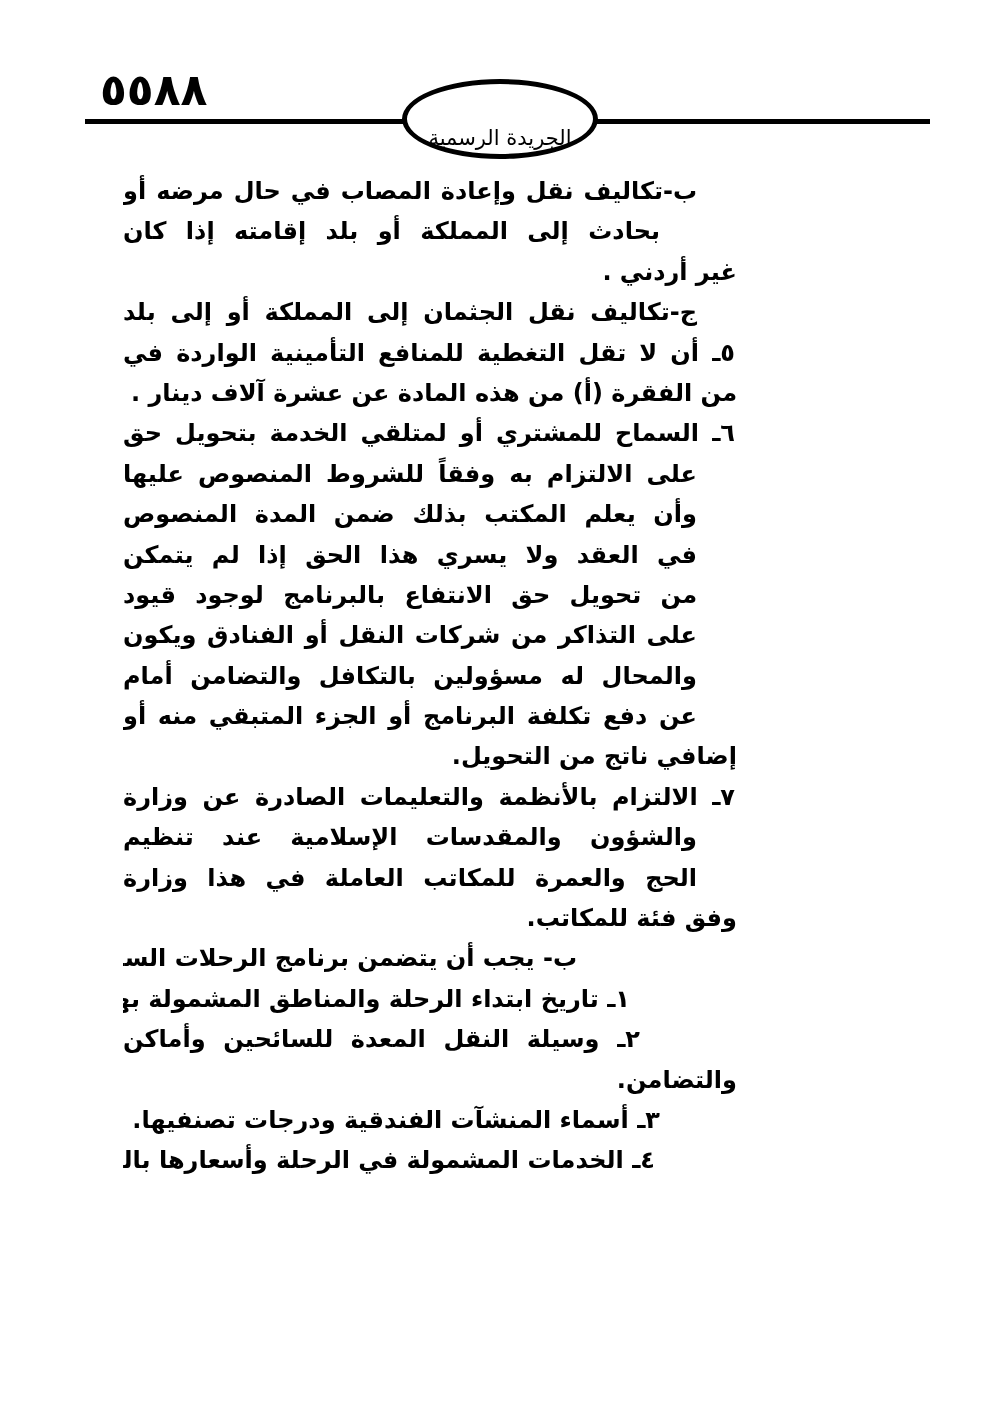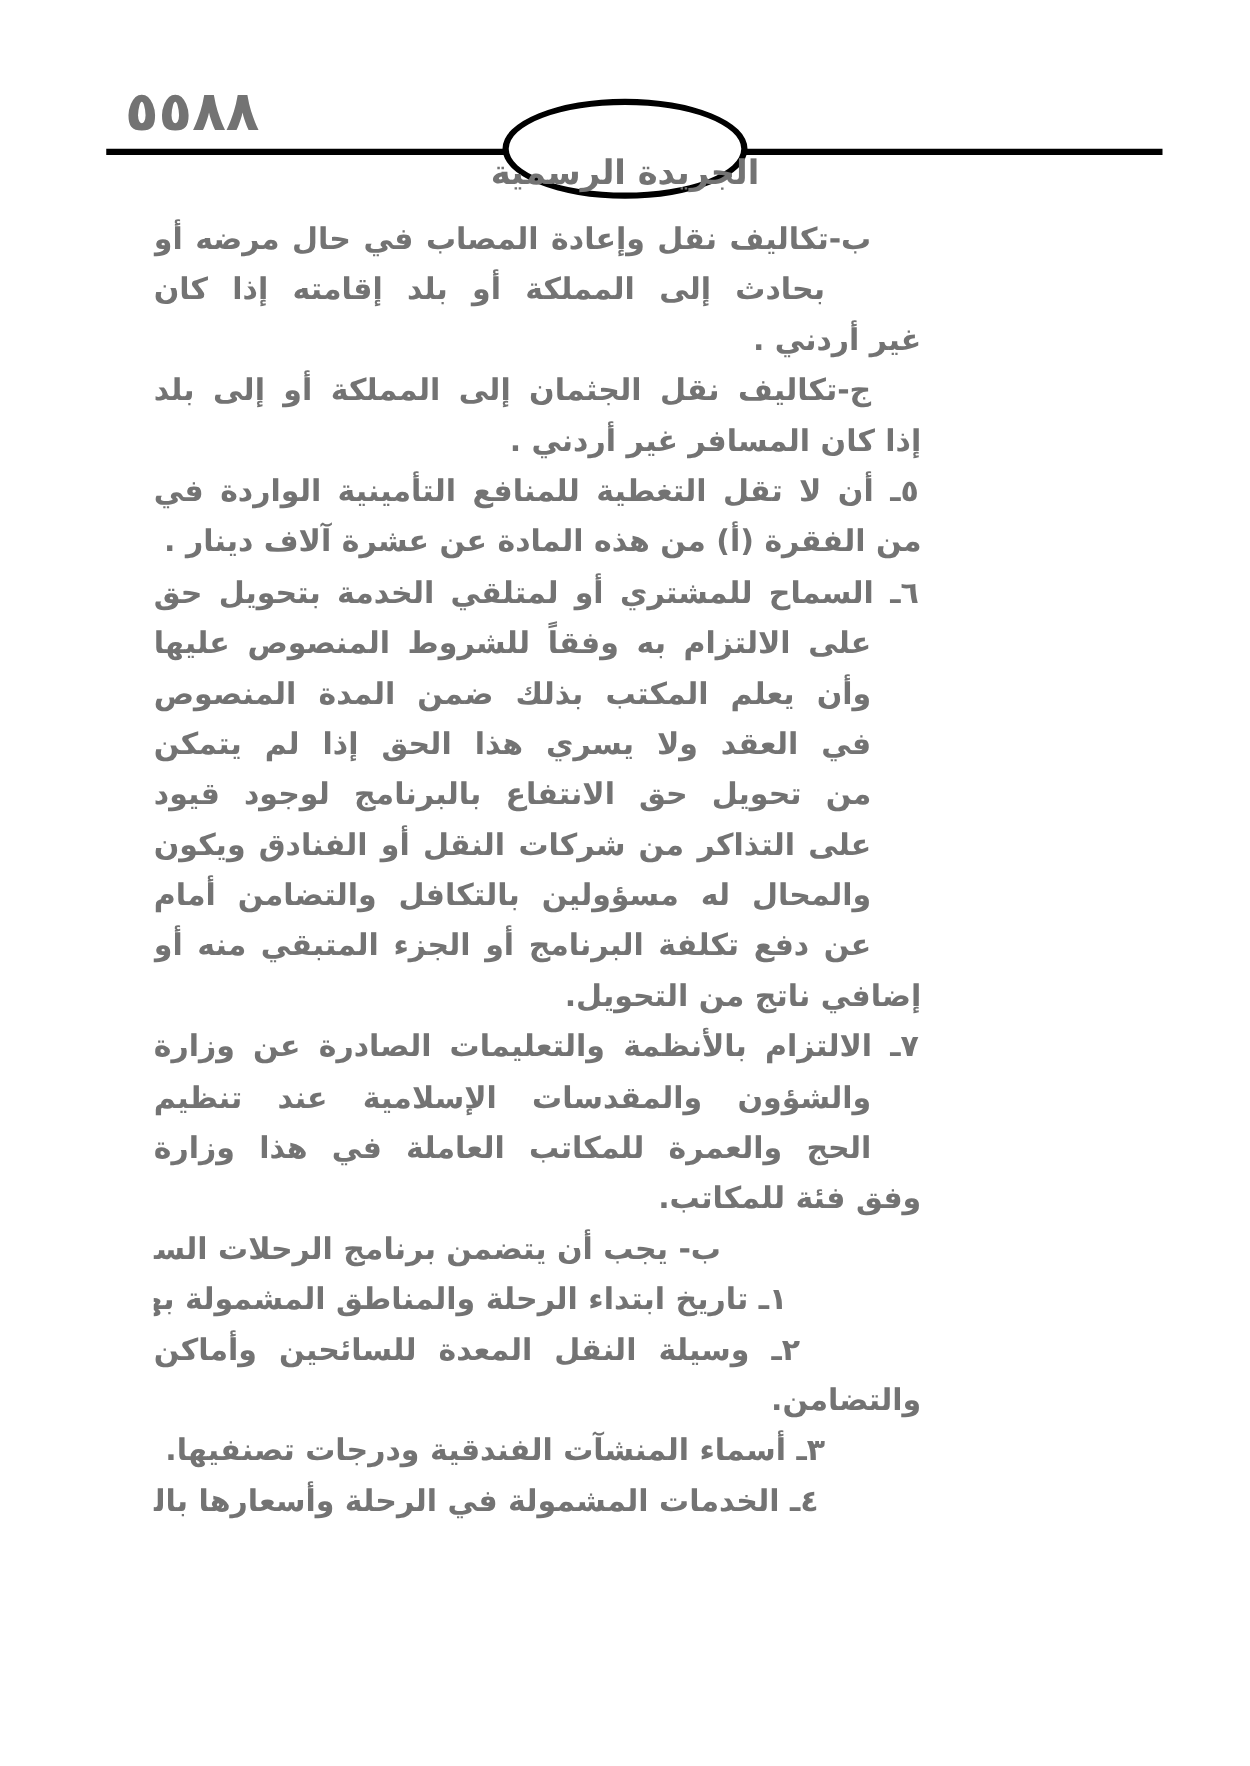--- a/index.html
+++ b/index.html
@@ -7,21 +7,21 @@
     padding: 0;
     background: #ffffff;
   }
   .page {
     position: relative;
     width: 1000px;
     height: 1413px;
     background: #ffffff;
     overflow: hidden;
     font-family: "DejaVu Sans", sans-serif;
-    color: #737373;
+    color: #000000;
   }
   
   .page-number {
     position: absolute;
     left: 100px;
     top: 68px;
     font-size: 44px;
     font-weight: bold;
     letter-spacing: 2px;
     direction: rtl;
@@ -45,22 +45,22 @@
     background: #ffffff;
     border: 5px solid #000000;
     border-radius: 50%;
     box-sizing: border-box;
     display: flex;
     align-items: center;
     justify-content: center;
     z-index: 1;
   }
   .title-ellipse .title-text {
-    font-size: 27px;
-    font-weight: bold;
+    font-size: 21px;
+    font-weight: normal;
     direction: rtl;
     white-space: nowrap;
     transform: translateY(-1px);
     margin-top: 40px;
   }
   
   .doc-body {
     position: absolute;
     left: 123px;
     top: 171px;
@@ -99,21 +99,20 @@
 
   <div class="title-ellipse">
     <span class="title-text">الجريدة الرسمية</span>
   </div>
 
   <div class="doc-body">
       <div class="line justify" style="padding-right: 40px; padding-left: 0px;">ب-تكاليف نقل وإعادة المصاب في حال مرضه أو إصابته</div>
       <div class="line justify" style="padding-right: 77px; padding-left: 0px;">بحادث إلى المملكة أو بلد إقامته إذا كان المسافر</div>
       <div class="line left" style="padding-right: 0px; padding-left: 2px;">غير أردني .</div>
       <div class="line justify" style="padding-right: 40px; padding-left: 0px;">ج-تكاليف نقل الجثمان إلى المملكة أو إلى بلد الإقامة</div>
-      <div class="line left" style="padding-right: 0px; padding-left: 62px;">إذا كان المسافر غير أردني .</div>
       <div class="line justify" style="padding-right: 2px; padding-left: 0px;">٥ـ أن لا تقل التغطية للمنافع التأمينية الواردة في البند (٤)</div>
       <div class="line left" style="padding-right: 0px; padding-left: 37px;">من الفقرة (أ) من هذه المادة عن عشرة آلاف دينار .</div>
       <div class="line justify" style="padding-right: 2px; padding-left: 0px;">٦ـ السماح للمشتري أو لمتلقي الخدمة بتحويل حق الانتفاع</div>
       <div class="line justify" style="padding-right: 40px; padding-left: 0px;">على الالتزام به وفقاً للشروط المنصوص عليها في العقد</div>
       <div class="line justify" style="padding-right: 40px; padding-left: 0px;">وأن يعلم المكتب بذلك ضمن المدة المنصوص عليها</div>
       <div class="line justify" style="padding-right: 40px; padding-left: 0px;">في العقد ولا يسري هذا الحق إذا لم يتمكن المكتب</div>
       <div class="line justify" style="padding-right: 40px; padding-left: 0px;">من تحويل حق الانتفاع بالبرنامج لوجود قيود مفروضة</div>
       <div class="line justify" style="padding-right: 40px; padding-left: 0px;">على التذاكر من شركات النقل أو الفنادق ويكون المشتري</div>
       <div class="line justify" style="padding-right: 40px; padding-left: 0px;">والمحال له مسؤولين بالتكافل والتضامن أمام المكتب</div>
       <div class="line justify" style="padding-right: 40px; padding-left: 0px;">عن دفع تكلفة البرنامج أو الجزء المتبقي منه أو أي ثمن</div>

